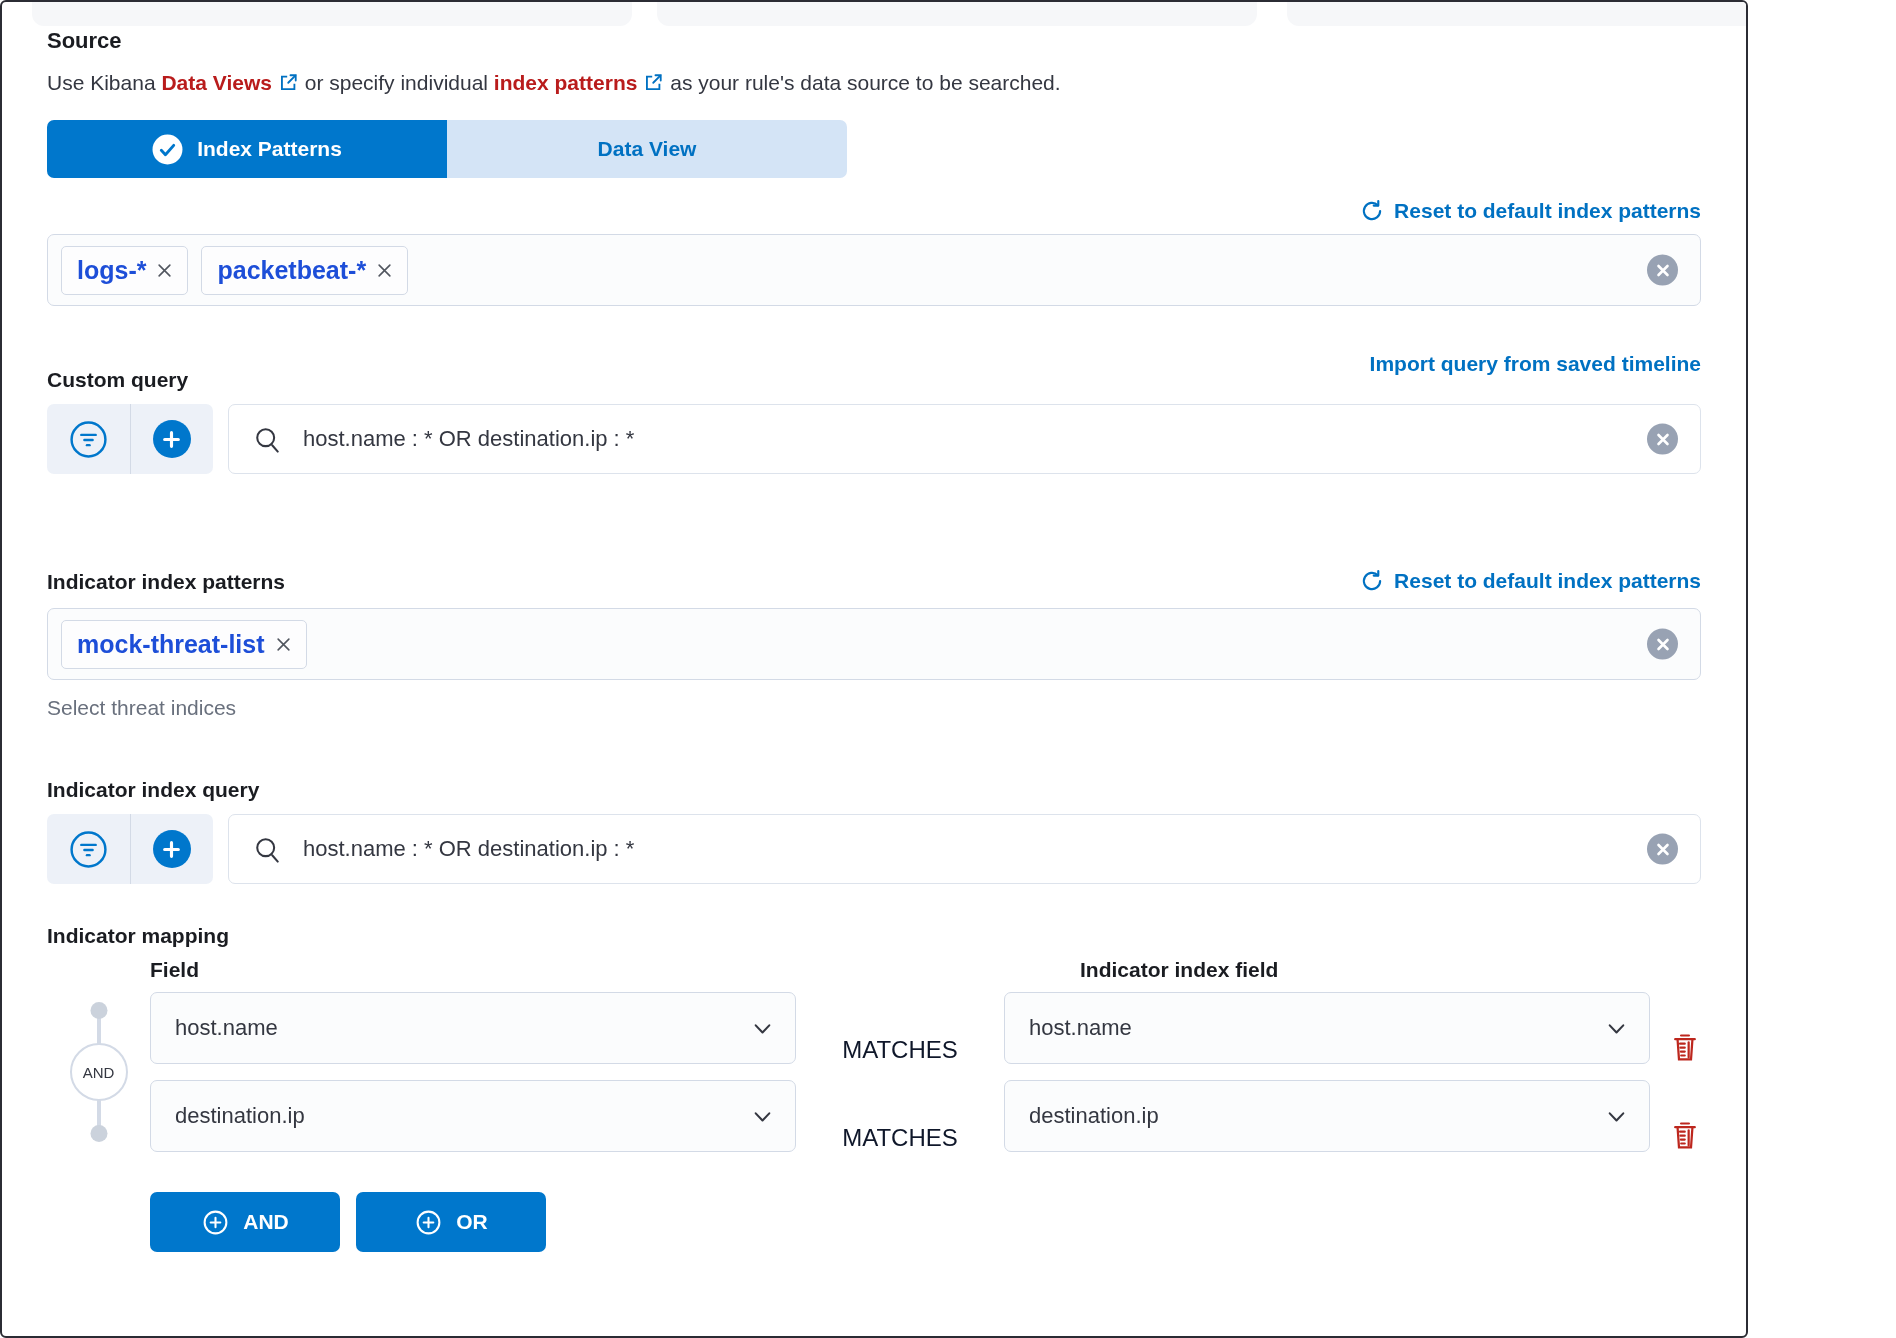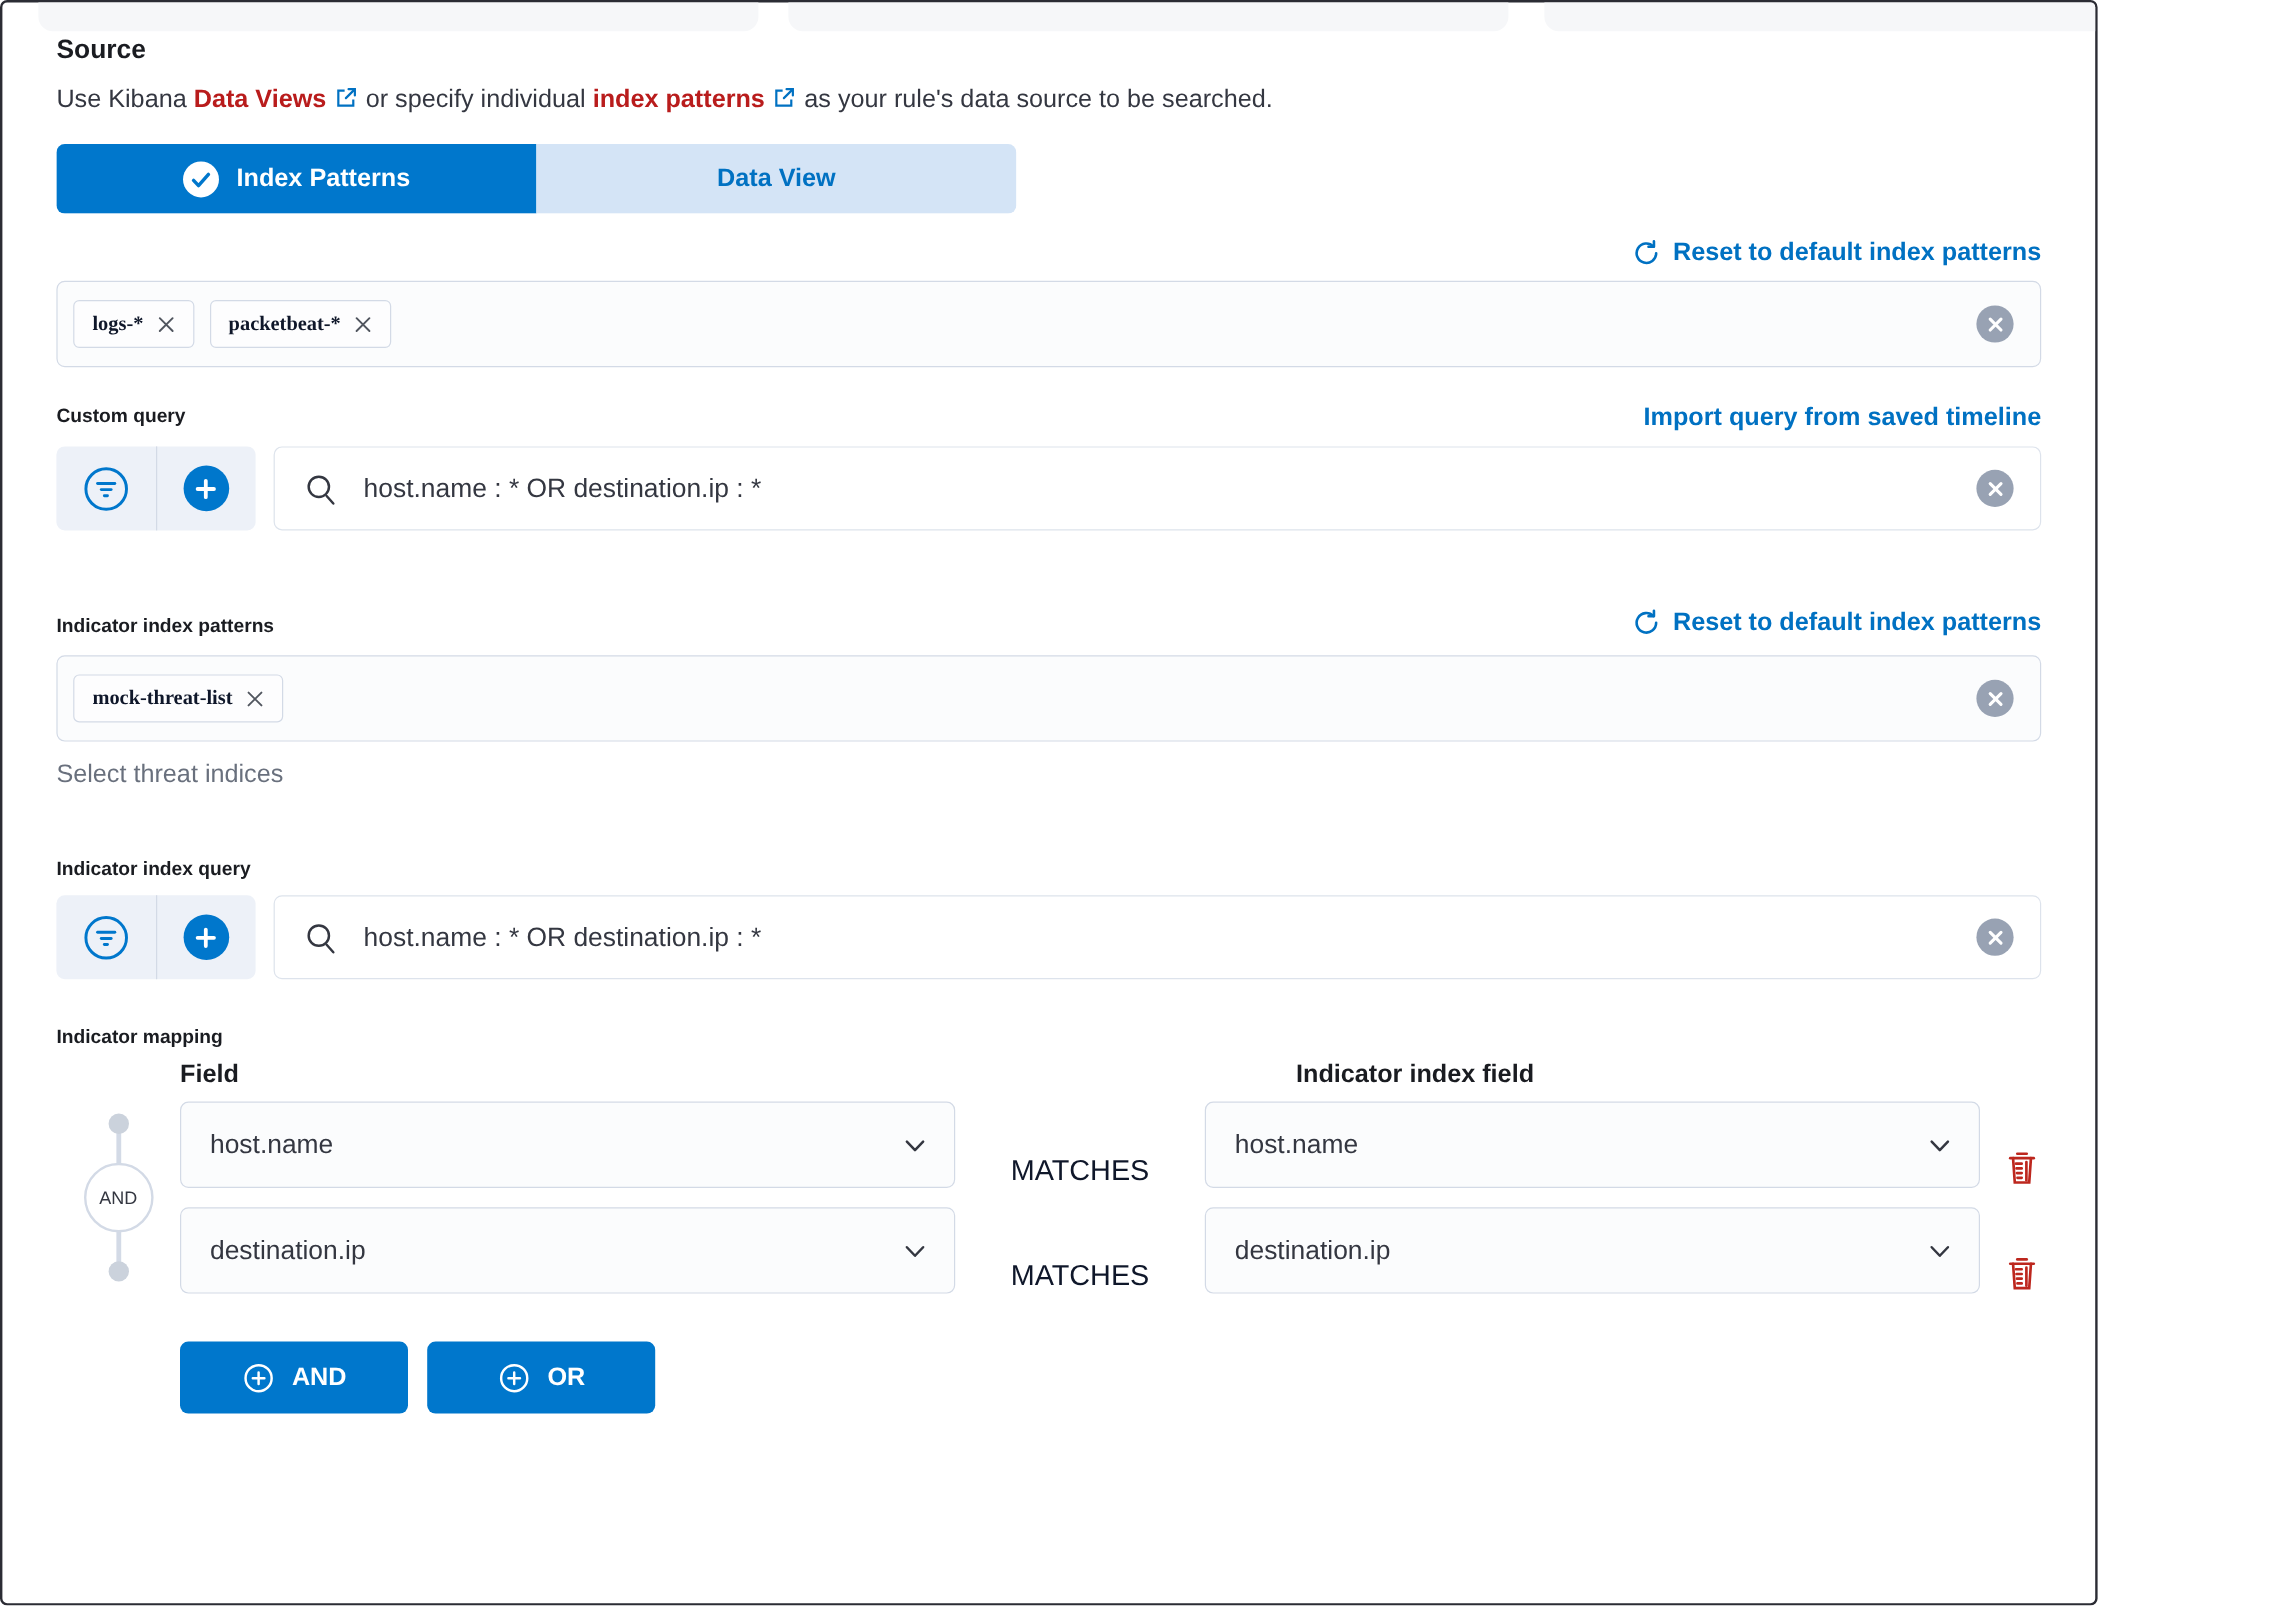--- a/index.html
+++ b/index.html
@@ -16,27 +16,27 @@
   .inline-link { color:#b91c1c; font-weight:700; text-decoration:none; cursor:pointer; white-space:nowrap; }
   .popout { vertical-align:-3px; margin-left:6px; }
 
   .btn-group { margin-top:22px; width:800px; height:58px; display:flex; border-radius:7px; overflow:hidden; cursor:pointer; }
   .seg { flex:1; display:flex; align-items:center; justify-content:center; gap:14px; border:none; font-size:21px; font-family:inherit; cursor:pointer; }
   .seg-sel { background:#0077CC; color:#fff; font-weight:700; }
   .seg-un  { background:#D4E4F6; color:#0071C2; font-weight:600; }
 
   .row-split { display:flex; justify-content:space-between; align-items:flex-end; }
   .mt-reset1 { margin-top:20px; }
-  .field-label { font-size:16px; font-weight:700; color:#1a1c21; }
+  .field-label { font-size:21px; font-weight:700; color:#1a1c21;margin-top:32px; }
   .action-link { display:inline-flex; align-items:center; gap:9px; color:#0071C2; font-weight:600; font-size:21px; text-decoration:none; cursor:pointer; }
 
   .combo { position:relative; margin-top:10px; min-height:72px; background:#FBFCFD; border:1px solid #D3DAE6;
            border-radius:7px; display:flex; align-items:center; gap:13px; padding:0 70px 0 13px; }
   .tag { display:inline-flex; align-items:center; gap:11px; background:#FDFDFE; border:1px solid #D3DAE6;
-         border-radius:5px; padding:9px 15px; font-size:17px; font-weight:600; color:#0f172a; cursor:default;font-family:Liberation Serif, serif; }
+         border-radius:5px; padding:9px 15px; font-size:25px; font-weight:600; color:#1d4ed8; cursor:default; }
   .tag-x { display:flex; align-items:center; cursor:pointer; }
   .clear-btn { position:absolute; right:22px; top:50%; transform:translateY(-50%); width:31px; height:31px;
                border-radius:50%; background:#98A2B3; display:flex; align-items:center; justify-content:center; cursor:pointer; border:none; }
   .help { margin-top:16px; font-size:21px; line-height:32px; color:#69707D; }
   .help-sub { margin-top:16px; font-size:21px; color:#69707D; }
 
   .label-row { margin-top:30px; display:flex; justify-content:space-between; align-items:center; }
   .qbar-row { margin-top:12px; display:flex; gap:15px; }
   .prepend { width:166px; height:70px; background:#EDF1F8; border-radius:7px; display:flex; flex:0 0 auto; }
   .prep-btn { flex:1; display:flex; align-items:center; justify-content:center; cursor:pointer; background:transparent; border:none; }

